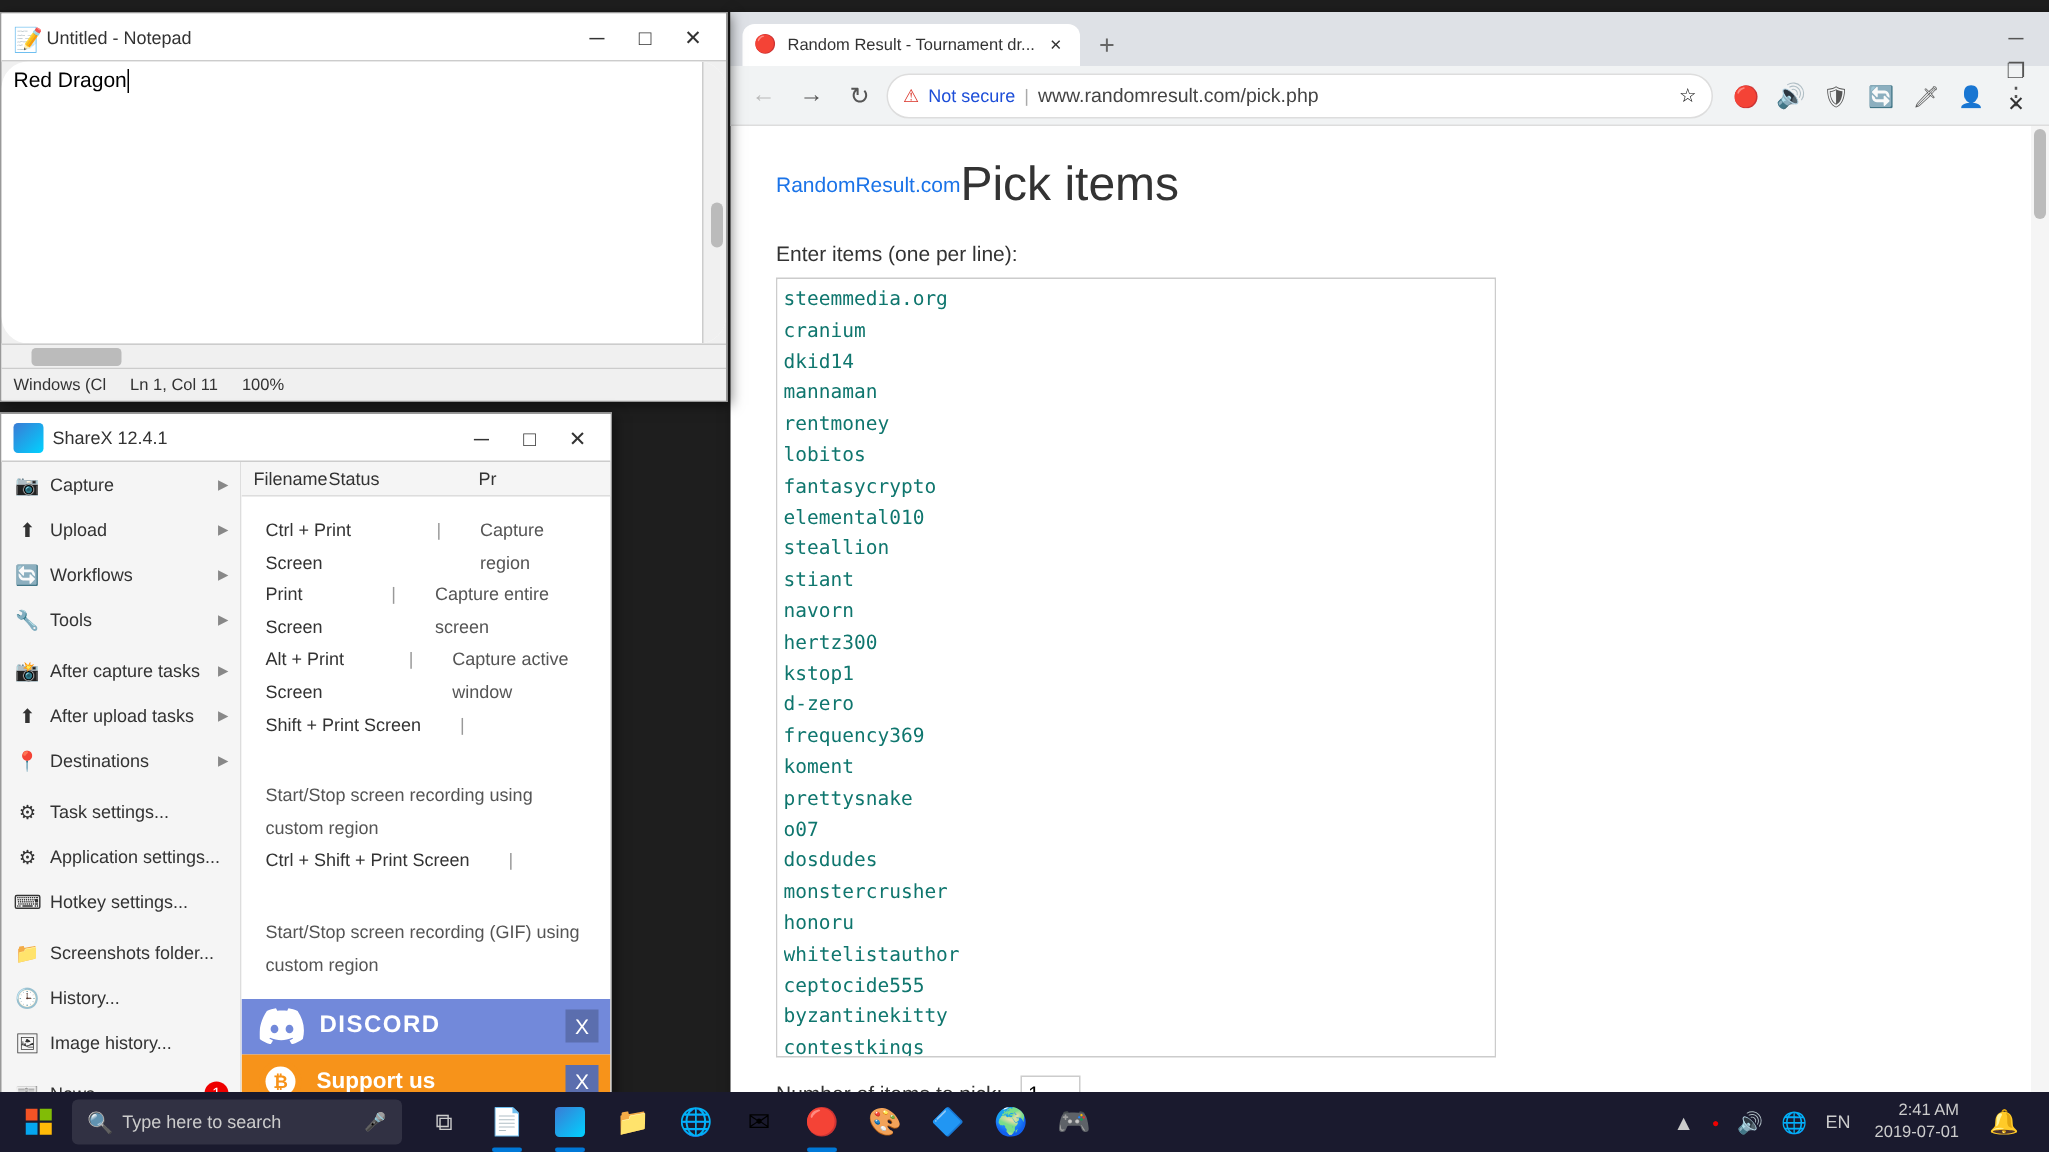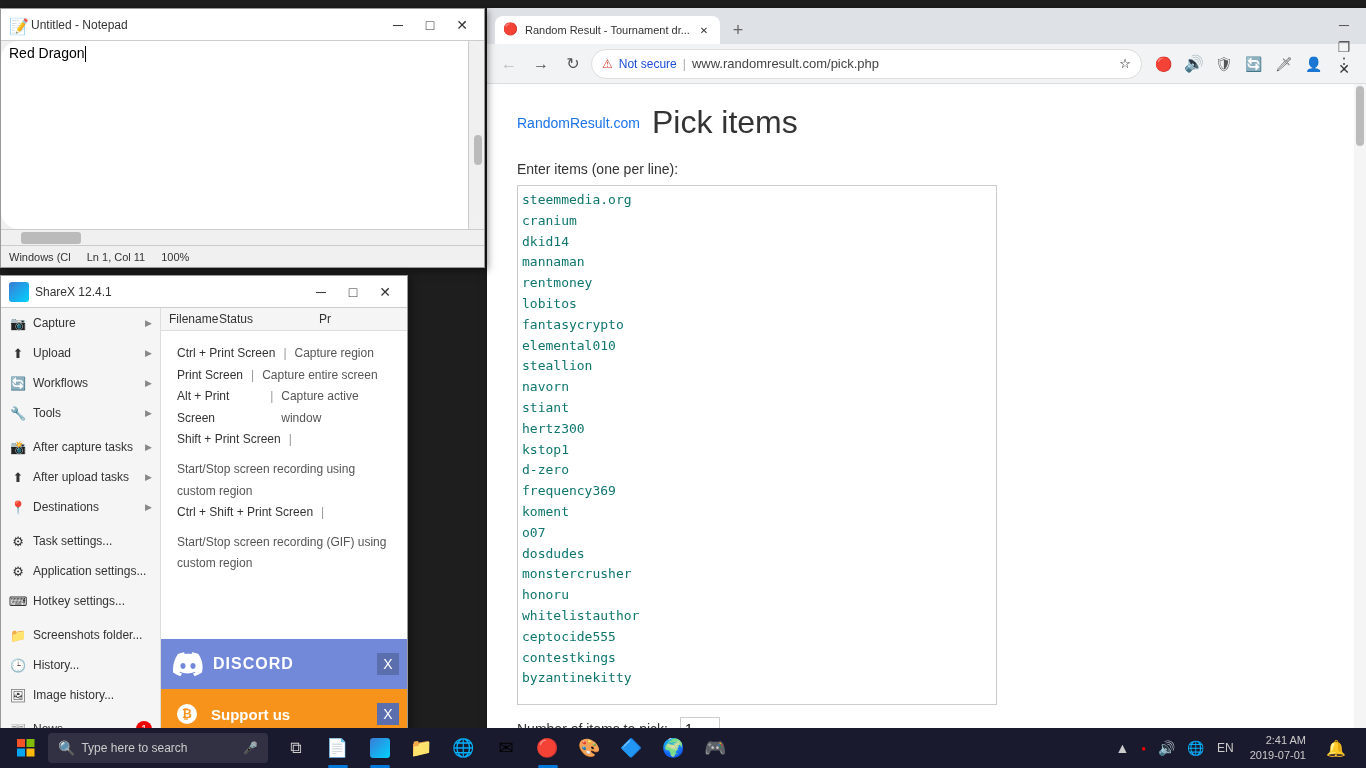--- a/index.html
+++ b/index.html
@@ -96,21 +96,21 @@
     .menu-icon { width: 18px; height: 18px; display: flex; align-items: center; justify-content: center; font-size: 13px; flex-shrink: 0; }
     .badge-red { background: #e00; color: #fff; border-radius: 50%; width: 16px; height: 16px; font-size: 10px; display: flex; align-items: center; justify-content: center; margin-left: auto; }
 
     .sharex-main { flex: 1; display: flex; flex-direction: column; background: #fff; overflow: hidden; }
     .sharex-table-header { display: flex; padding: 4px 8px; font-size: 12px; color: #333; border-bottom: 1px solid #ddd; background: #f5f5f5; }
     .col-filename { flex: 1; }
     .col-status { width: 100px; }
     .col-progress { width: 80px; }
 
     .sharex-hotkeys { flex: 1; padding: 12px 16px; font-size: 12px; color: #555; line-height: 1.8; }
-    .hotkey-row { display: flex; gap: 8px; }
+    .hotkey-row { display: flex; gap: 26px; }
     .hotkey-key { color: #333; }
     .hotkey-sep { color: #999; }
     .hotkey-action { color: #555; }
     .discord-banner {
       background: #7289da; height: 50px; display: flex; align-items: center;
       padding: 0 12px; gap: 10px; cursor: pointer; position: relative;
     }
     .discord-logo { width: 30px; height: 24px; display: flex; align-items: center; justify-content: center; }
     .discord-text { color: #fff; font-size: 16px; font-weight: bold; letter-spacing: 1px; flex: 1; }
     .banner-close { position: absolute; right: 8px; top: 50%; transform: translateY(-50%); color: #fff; cursor: pointer; font-size: 14px; background: #5b6eae; border: none; width: 22px; height: 22px; display: flex; align-items: center; justify-content: center; }
@@ -175,21 +175,21 @@
       background: #fff;
       position: relative;
     }
     .chrome-scrollbar {
       position: absolute; right: 0; top: 0; width: 12px; height: 100%; background: #f5f5f5;
     }
     .chrome-scrollbar-thumb {
       width: 8px; height: 60px; background: #bbb; border-radius: 4px; margin: 2px auto;
     }
 
-    .page-header { display: flex; align-items: center; gap: 12px; margin-bottom: 20px; }
+    .page-header { display: flex; align-items: center; margin-bottom: 20px; }
     .site-link { color: #1a73e8; font-size: 14px; text-decoration: none; }
     .page-title { font-size: 32px; color: #333; font-weight: normal; }
 
     .items-label { font-size: 14px; color: #333; margin-bottom: 8px; }
 
     .items-textarea {
       width: 480px; height: 520px;
       border: 1px solid #ccc;
       font-size: 13px;
       font-family: monospace;
@@ -436,35 +436,36 @@
       <div class="items-textarea">
         <a href="#">steemmedia.org</a>
         <a href="#">cranium</a>
         <a href="#">dkid14</a>
         <a href="#">mannaman</a>
         <a href="#">rentmoney</a>
         <a href="#">lobitos</a>
         <a href="#">fantasycrypto</a>
         <a href="#">elemental010</a>
         <a href="#">steallion</a>
+        <a href="#">stiant</a>
         <a href="#">navorn</a>
-        <a href="#">stiant</a>
         <a href="#">hertz300</a>
         <a href="#">kstop1</a>
         <a href="#">d-zero</a>
         <a href="#">frequency369</a>
         <a href="#">koment</a>
+        <a href="#">prettysnake</a>
         <a href="#">o07</a>
         <a href="#">dosdudes</a>
         <a href="#">monstercrusher</a>
         <a href="#">honoru</a>
         <a href="#">whitelistauthor</a>
         <a href="#">ceptocide555</a>
+        <a href="#">byzantinekitty</a>
         <a href="#">contestkings</a>
-        <a href="#">byzantinekitty</a>
 
       </div>
       <div class="pick-row">
         <span>Number of items to pick:</span>
         <input class="pick-input" type="text" value="1" style="">
       </div>
 
     </div>
     <div class="chrome-scrollbar">
       <div class="chrome-scrollbar-thumb"></div>

